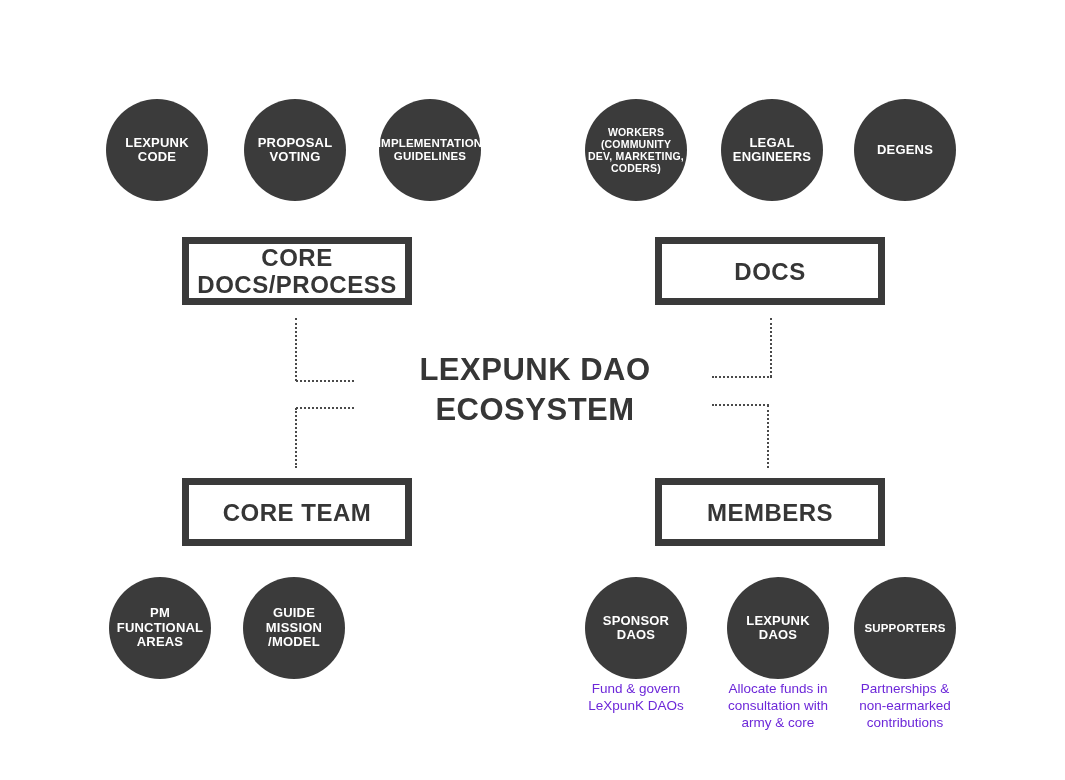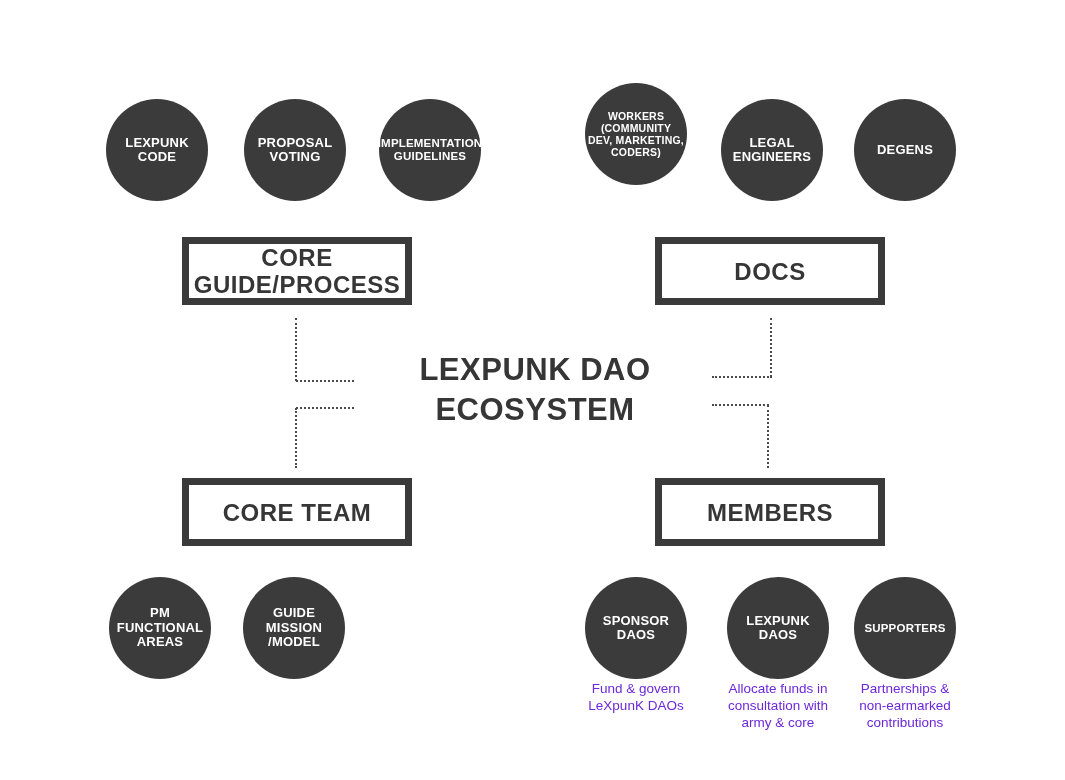--- a/index.html
+++ b/index.html
@@ -112,37 +112,37 @@
   </div>
   <div class="circle" style="left:244px; top:99px;">
     <span class="circle-label">PROPOSAL
 VOTING</span>
   </div>
   <div class="circle" style="left:379px; top:99px;">
     <span class="circle-label mid">IMPLEMENTATION
 GUIDELINES</span>
   </div>
 
-  <div class="circle" style="left:585px; top:83px;text-align:center;">
+  <div class="circle" style="left:585px; top:99px;text-align:center;">
     <span class="circle-label small">WORKERS
 (COMMUNITY
 DEV, MARKETING,
 CODERS)</span>
   </div>
   <div class="circle" style="left:854px; top:99px;">
     <span class="circle-label">DEGENS</span>
   </div>
   <div class="circle" style="left:721px; top:99px;">
     <span class="circle-label">LEGAL
 ENGINEERS</span>
   </div>
 
   <div class="box" style="left:182px; top:237px;">
     <span class="box-label">CORE
-GUIDE/PROCESS</span>
+DOCS/PROCESS</span>
   </div>
   <div class="box" style="left:655px; top:237px;">
     <span class="box-label">DOCS</span>
   </div>
   <div class="box" style="left:182px; top:478px;">
     <span class="box-label">CORE TEAM</span>
   </div>
   <div class="box" style="left:655px; top:478px;">
     <span class="box-label">MEMBERS</span>
   </div>

